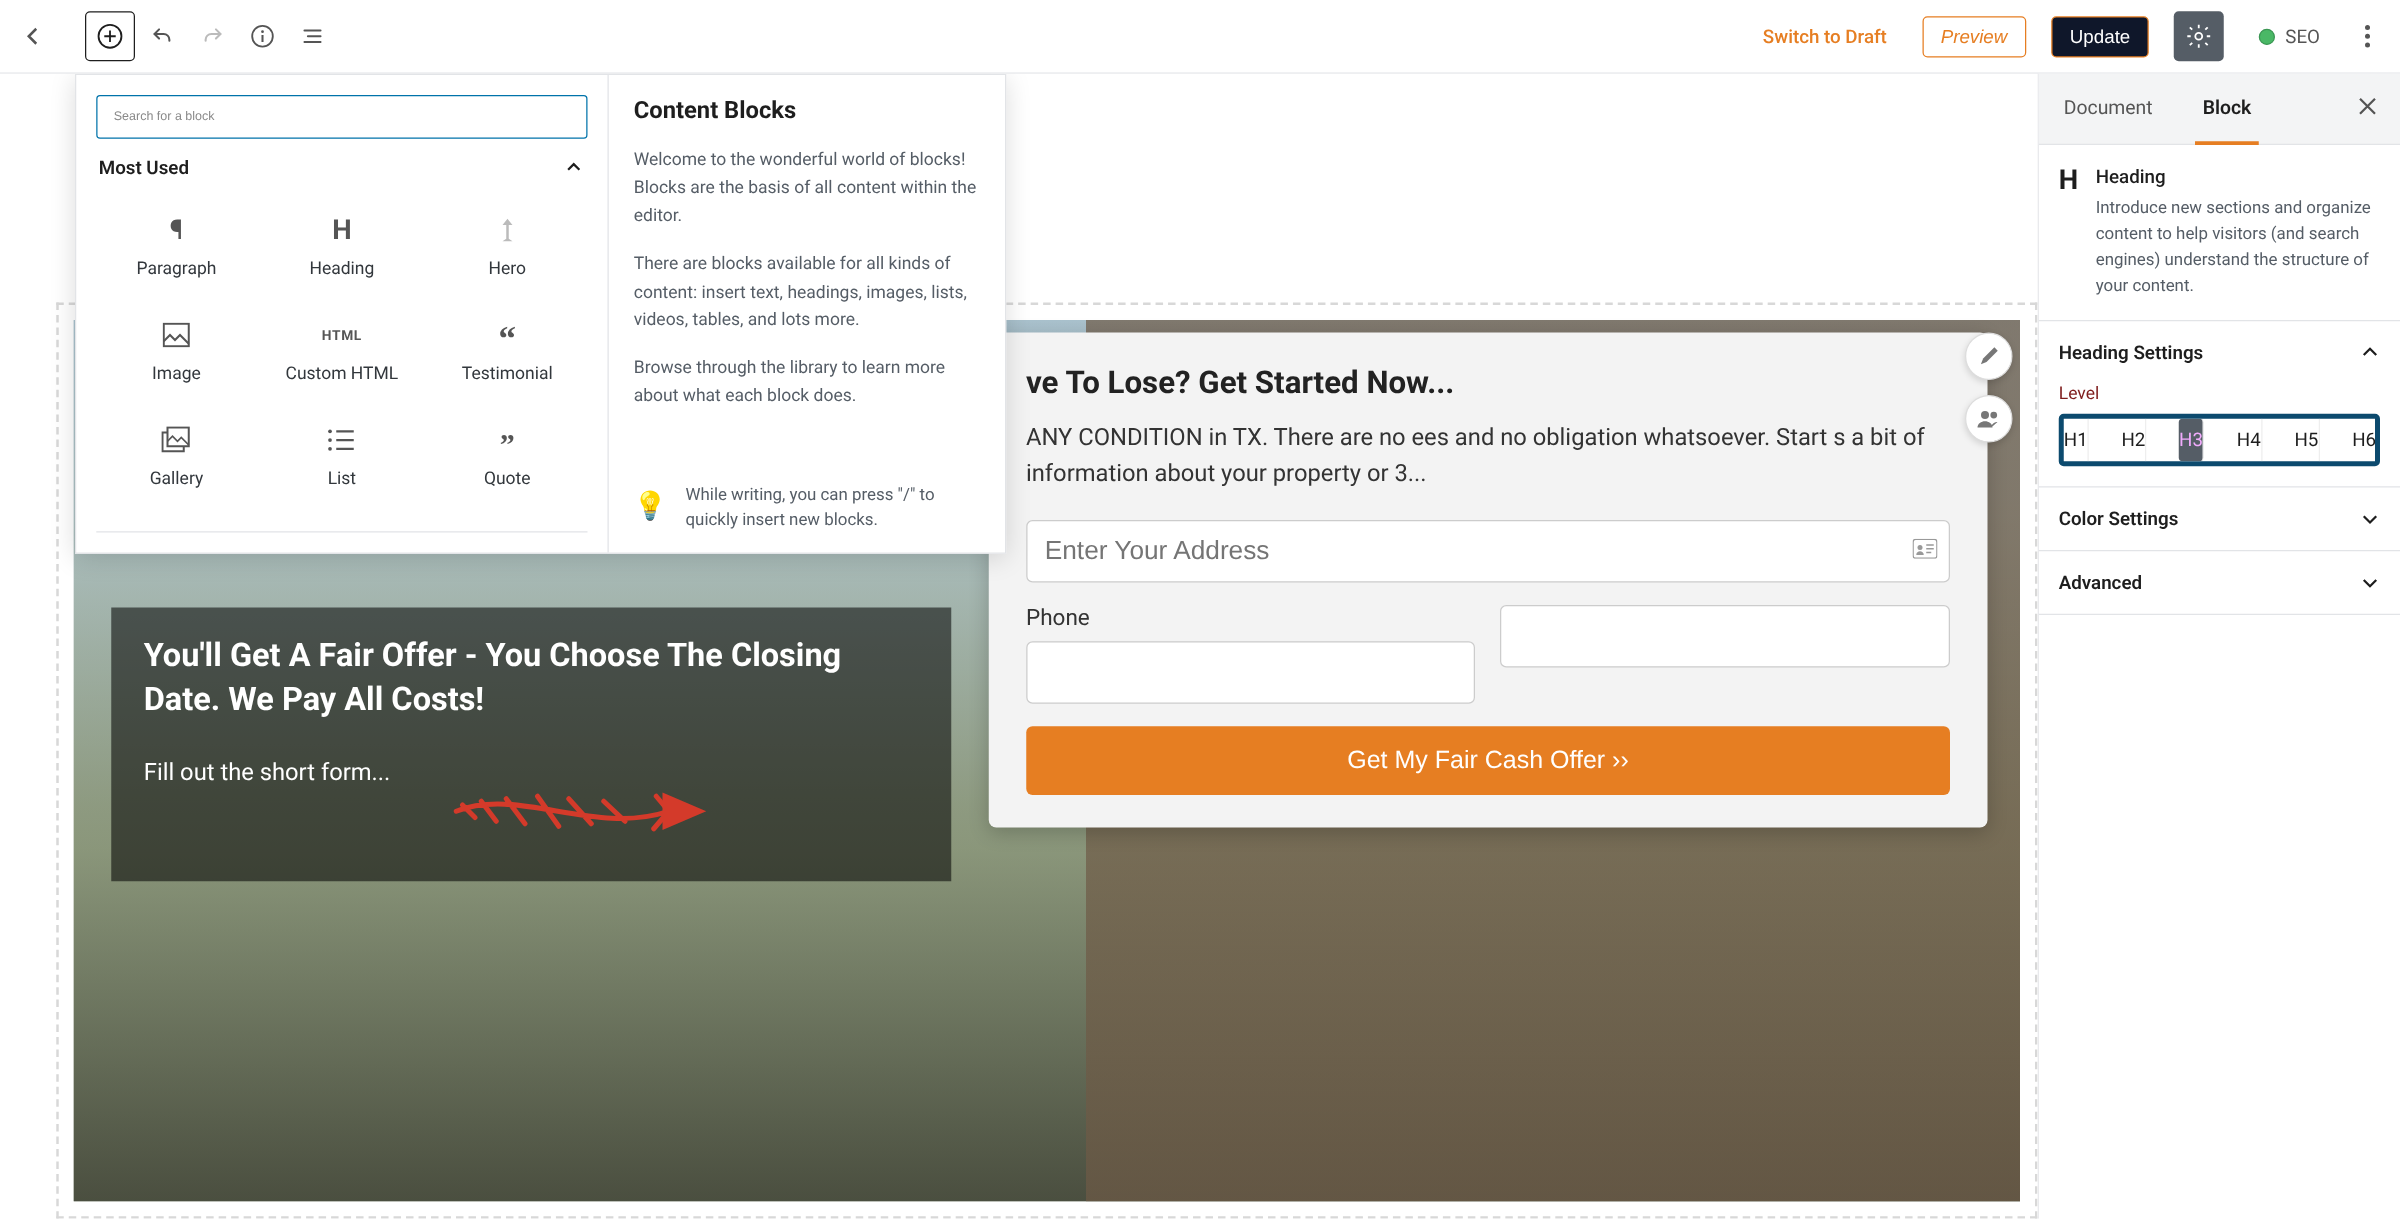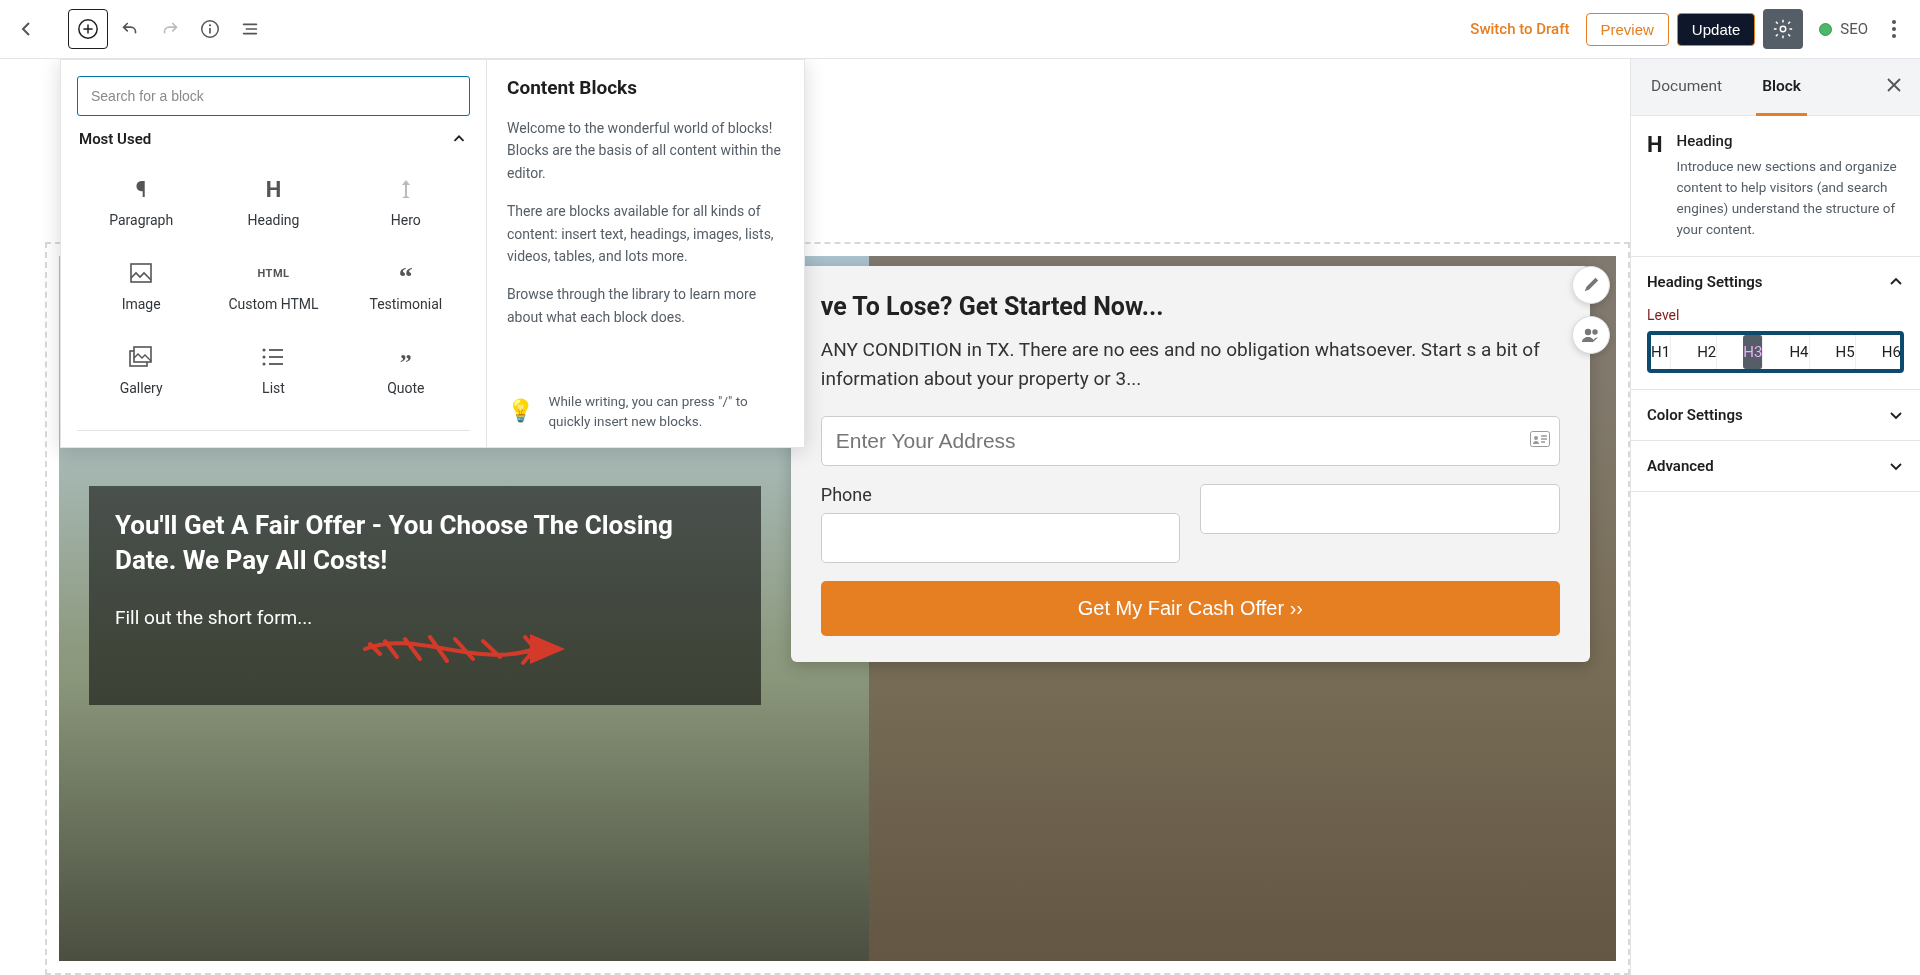--- a/index.html
+++ b/index.html
@@ -1,44 +1,44 @@
 <!DOCTYPE html>
 <html><head>
   <meta charset="utf-8">
   <style>
     * { box-sizing: border-box; margin: 0; padding: 0; }
     body { font-family: -apple-system, BlinkMacSystemFont, "Segoe UI", Roboto, sans-serif; color: #1e1e1e; overflow: hidden; }
     
     
     .toolbar { height: 59px; border-bottom: 1px solid #e2e4e7; display: flex; align-items: center; justify-content: space-between; padding: 0 8px; }
     .toolbar-left { display: flex; align-items: center; gap: 4px; }
-    .toolbar-right { display: flex; align-items: center; gap: 8px; padding-right: 8px; }
+    .toolbar-right { display: flex; align-items: center; gap: 20px; padding-right: 8px; }
     .back-btn { width: 36px; height: 36px; display:flex; align-items:center; justify-content:center; cursor:pointer; }
     .icon-btn { width: 36px; height: 36px; display:flex; align-items:center; justify-content:center; border-radius:4px; cursor:pointer; color:#555; }
     .add-btn { border:1px solid #1e1e1e; border-radius:4px; width:40px; height:40px; }
     .disabled { color:#bbb; }
     .link-orange { color:#e67e22; font-weight:500; font-size:15px; cursor:pointer; padding: 0 8px; }
-    .btn-outline { border:1px solid #e67e22; color:#e67e22; background:#fff; padding:7px 14px; border-radius:4px; font-weight:500; font-size:15px; cursor:pointer; }
+    .btn-outline { border:1px solid #e67e22; color:#e67e22; background:#fff; padding:7px 14px; border-radius:4px; font-weight:500; font-size:15px; cursor:pointer;font-style:italic; }
     .btn-primary { border:1px solid #e67e22; color:#fff; background:#0f172a; padding:7px 14px; border-radius:4px; font-weight:500; font-size:15px; cursor:pointer; }
     .settings-btn { background:#555d66; color:#fff; width:40px; height:40px; display:flex; align-items:center; justify-content:center; border-radius:4px; cursor:pointer; }
     .seo-chip { display:flex; align-items:center; gap:8px; font-size:15px; color:#555; padding:0 8px; }
     .seo-dot { width:13px; height:13px; border-radius:50%; background:#4ab866; border:1px solid #3a9653; }
     .more-dots { display:flex; flex-direction:column; gap:3px; padding:8px; cursor:pointer; }
     .more-dots span { width:4px; height:4px; border-radius:50%; background:#555; }
 
     
     .main { display:flex; height:calc(100vh - 59px); position:relative; }
     .canvas { flex:1; background:#fff; position:relative; overflow:hidden; }
     .sidebar { width:290px; border-left:1px solid #e2e4e7; background:#fff; display:flex; flex-direction:column; }
     
     
     .inserter { position:absolute; top:0; left:60px; width:745px; background:#fff; border:1px solid #e2e4e7; box-shadow:0 3px 20px rgba(0,0,0,.15); display:flex; z-index:10; }
     .inserter-left { width:425px; padding:16px; }
     .inserter-right { flex:1; padding:16px 20px; border-left:1px solid #e2e4e7; display:flex; flex-direction:column; }
-    .search-input { width:100%; border:1.6px solid #0073aa; border-radius:3px; padding:11px 13px; font-size:14px; outline:none; }
+    .search-input { width:100%; border:1.6px solid #0073aa; border-radius:3px; padding:11px 13px; font-size:10px; outline:none; }
     .search-input::placeholder { color:#8a8a8a; }
     .panel-title { font-weight:600; font-size:15px; padding:14px 2px; display:flex; justify-content:space-between; align-items:center; cursor:pointer; }
     .blocks-grid { display:grid; grid-template-columns:repeat(3,1fr); gap:4px; border-bottom:1px solid #e2e4e7; padding-bottom:20px; }
     .block-item { padding:14px 4px; text-align:center; cursor:pointer; display:flex; flex-direction:column; align-items:center; gap:10px; }
     .block-icon { height:26px; display:flex; align-items:center; justify-content:center; font-size:22px; color:#555; }
     .block-label { font-size:14px; color:#32373c; }
     .content-title { font-size:19px; font-weight:700; margin-bottom:18px; }
     .content-p { font-size:14px; color:#555d66; line-height:1.6; margin-bottom:16px; }
     .tip-row { margin-top:auto; display:flex; gap:14px; align-items:center; font-size:13.5px; color:#555d66; line-height:1.5; padding-top:20px; }
     .bulb { color:#f0a020; font-size:22px; }

